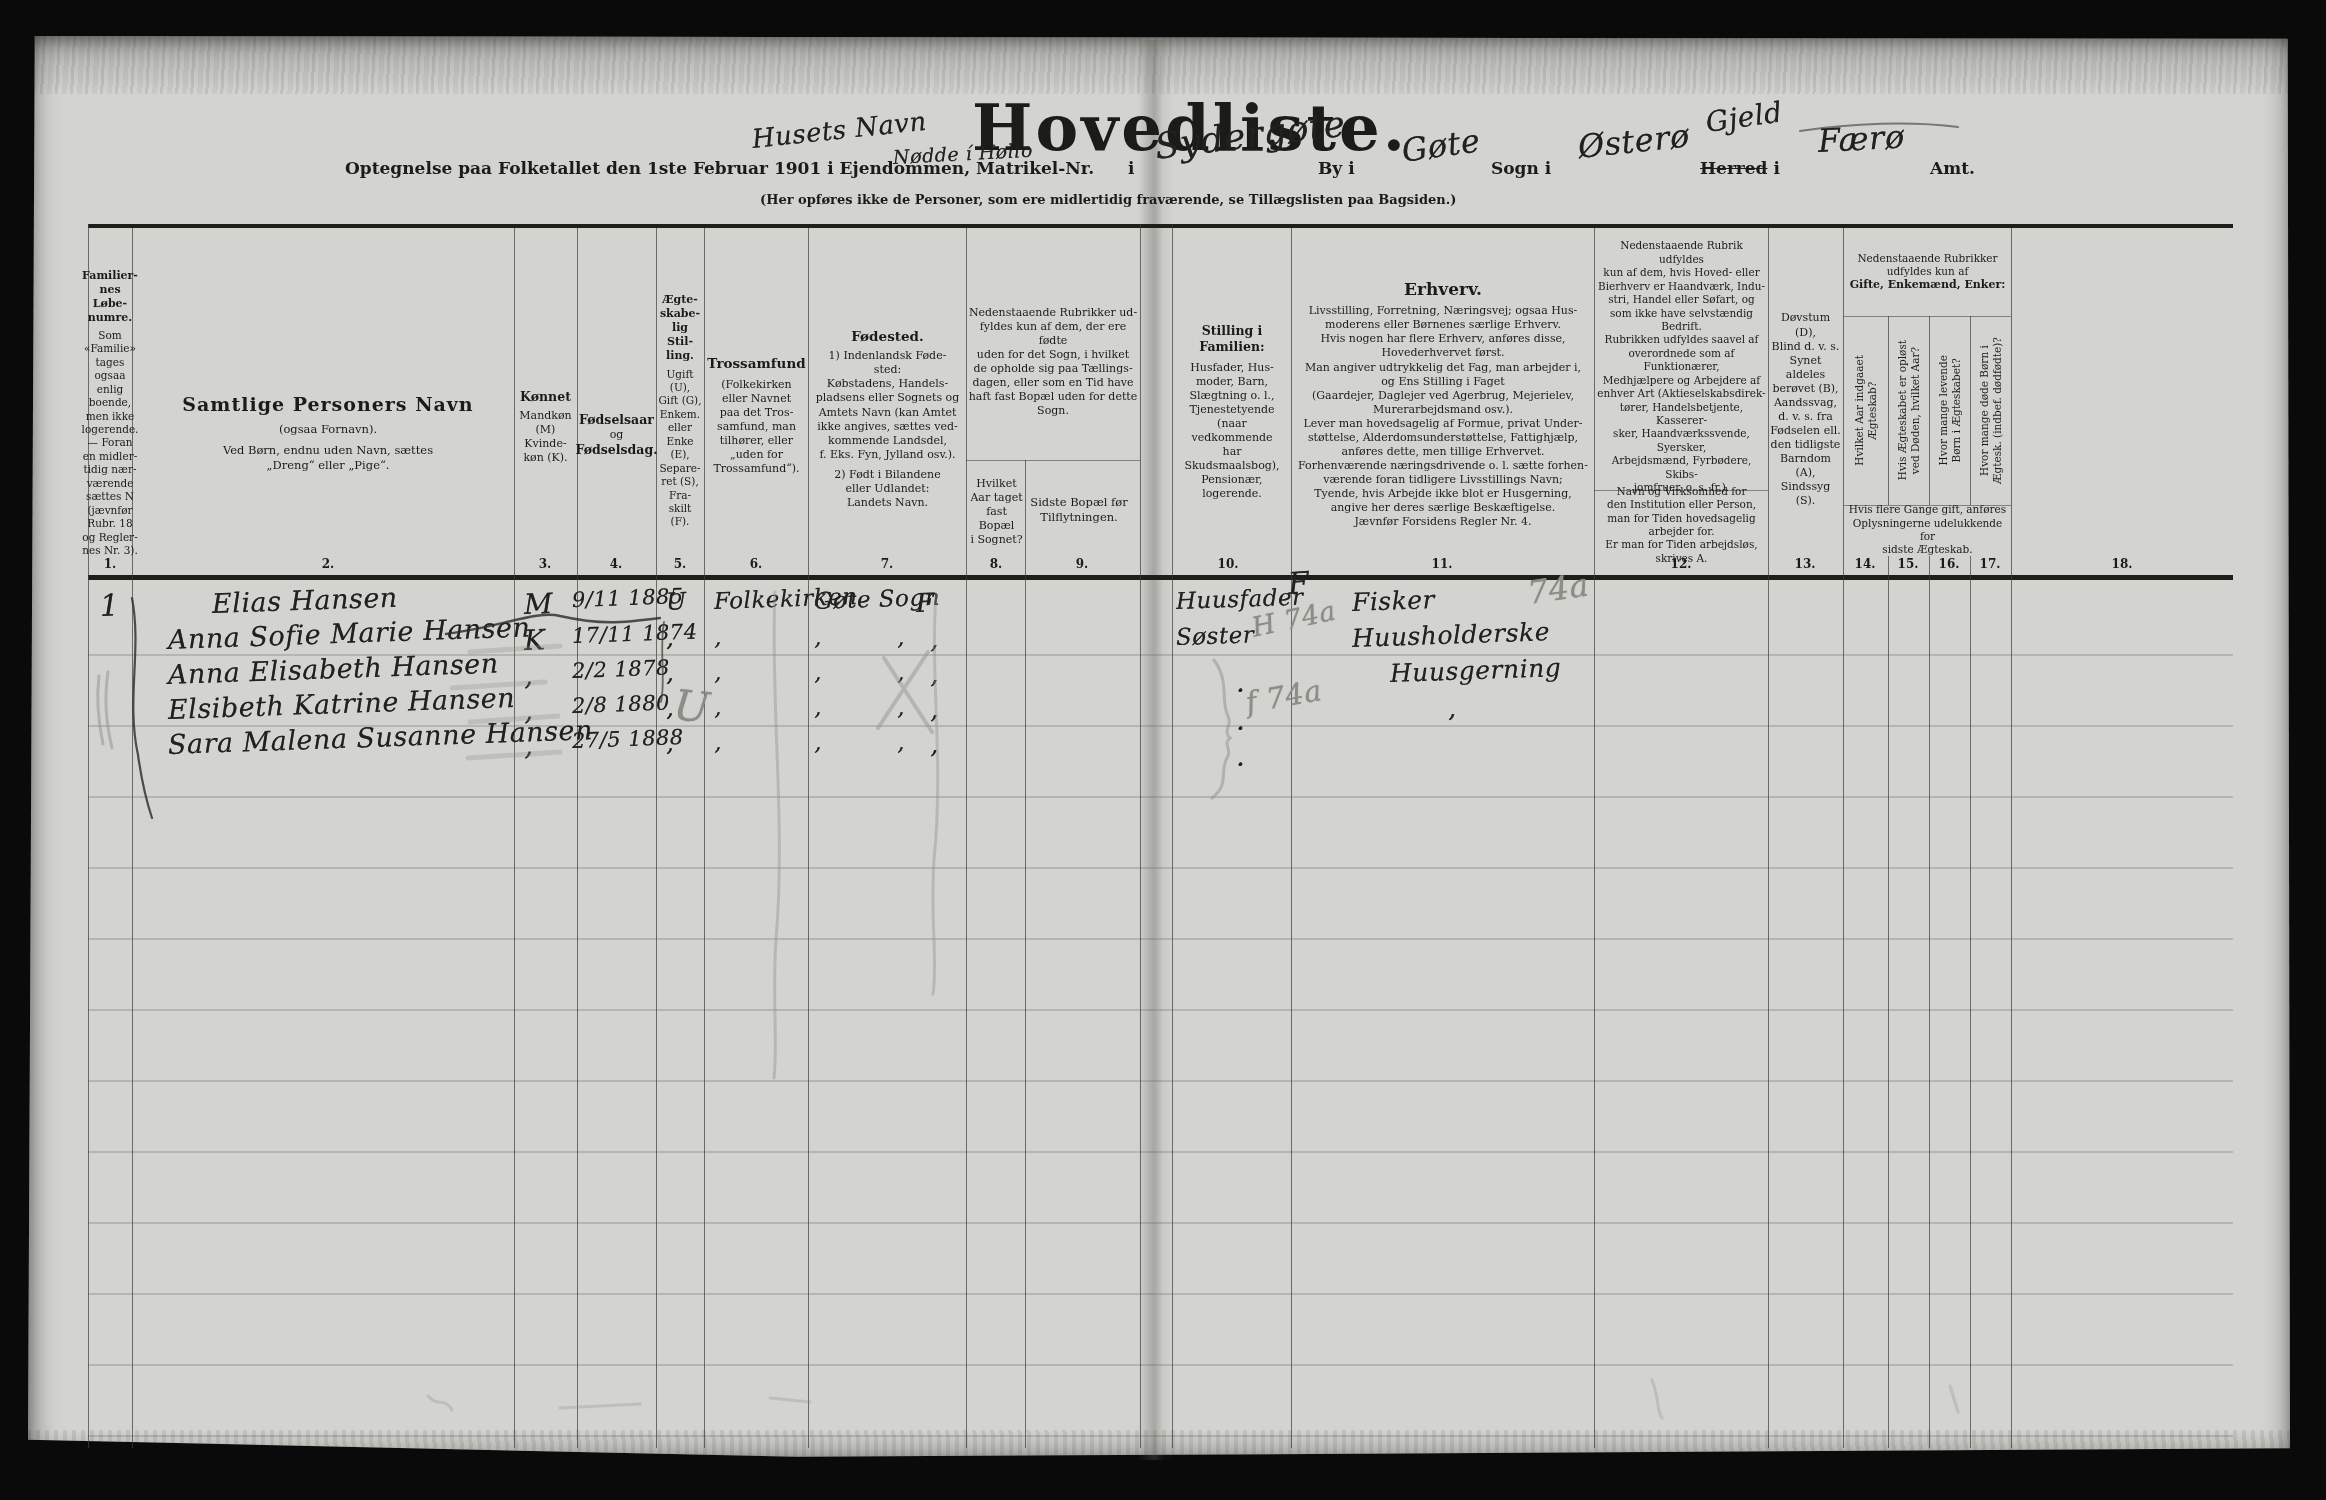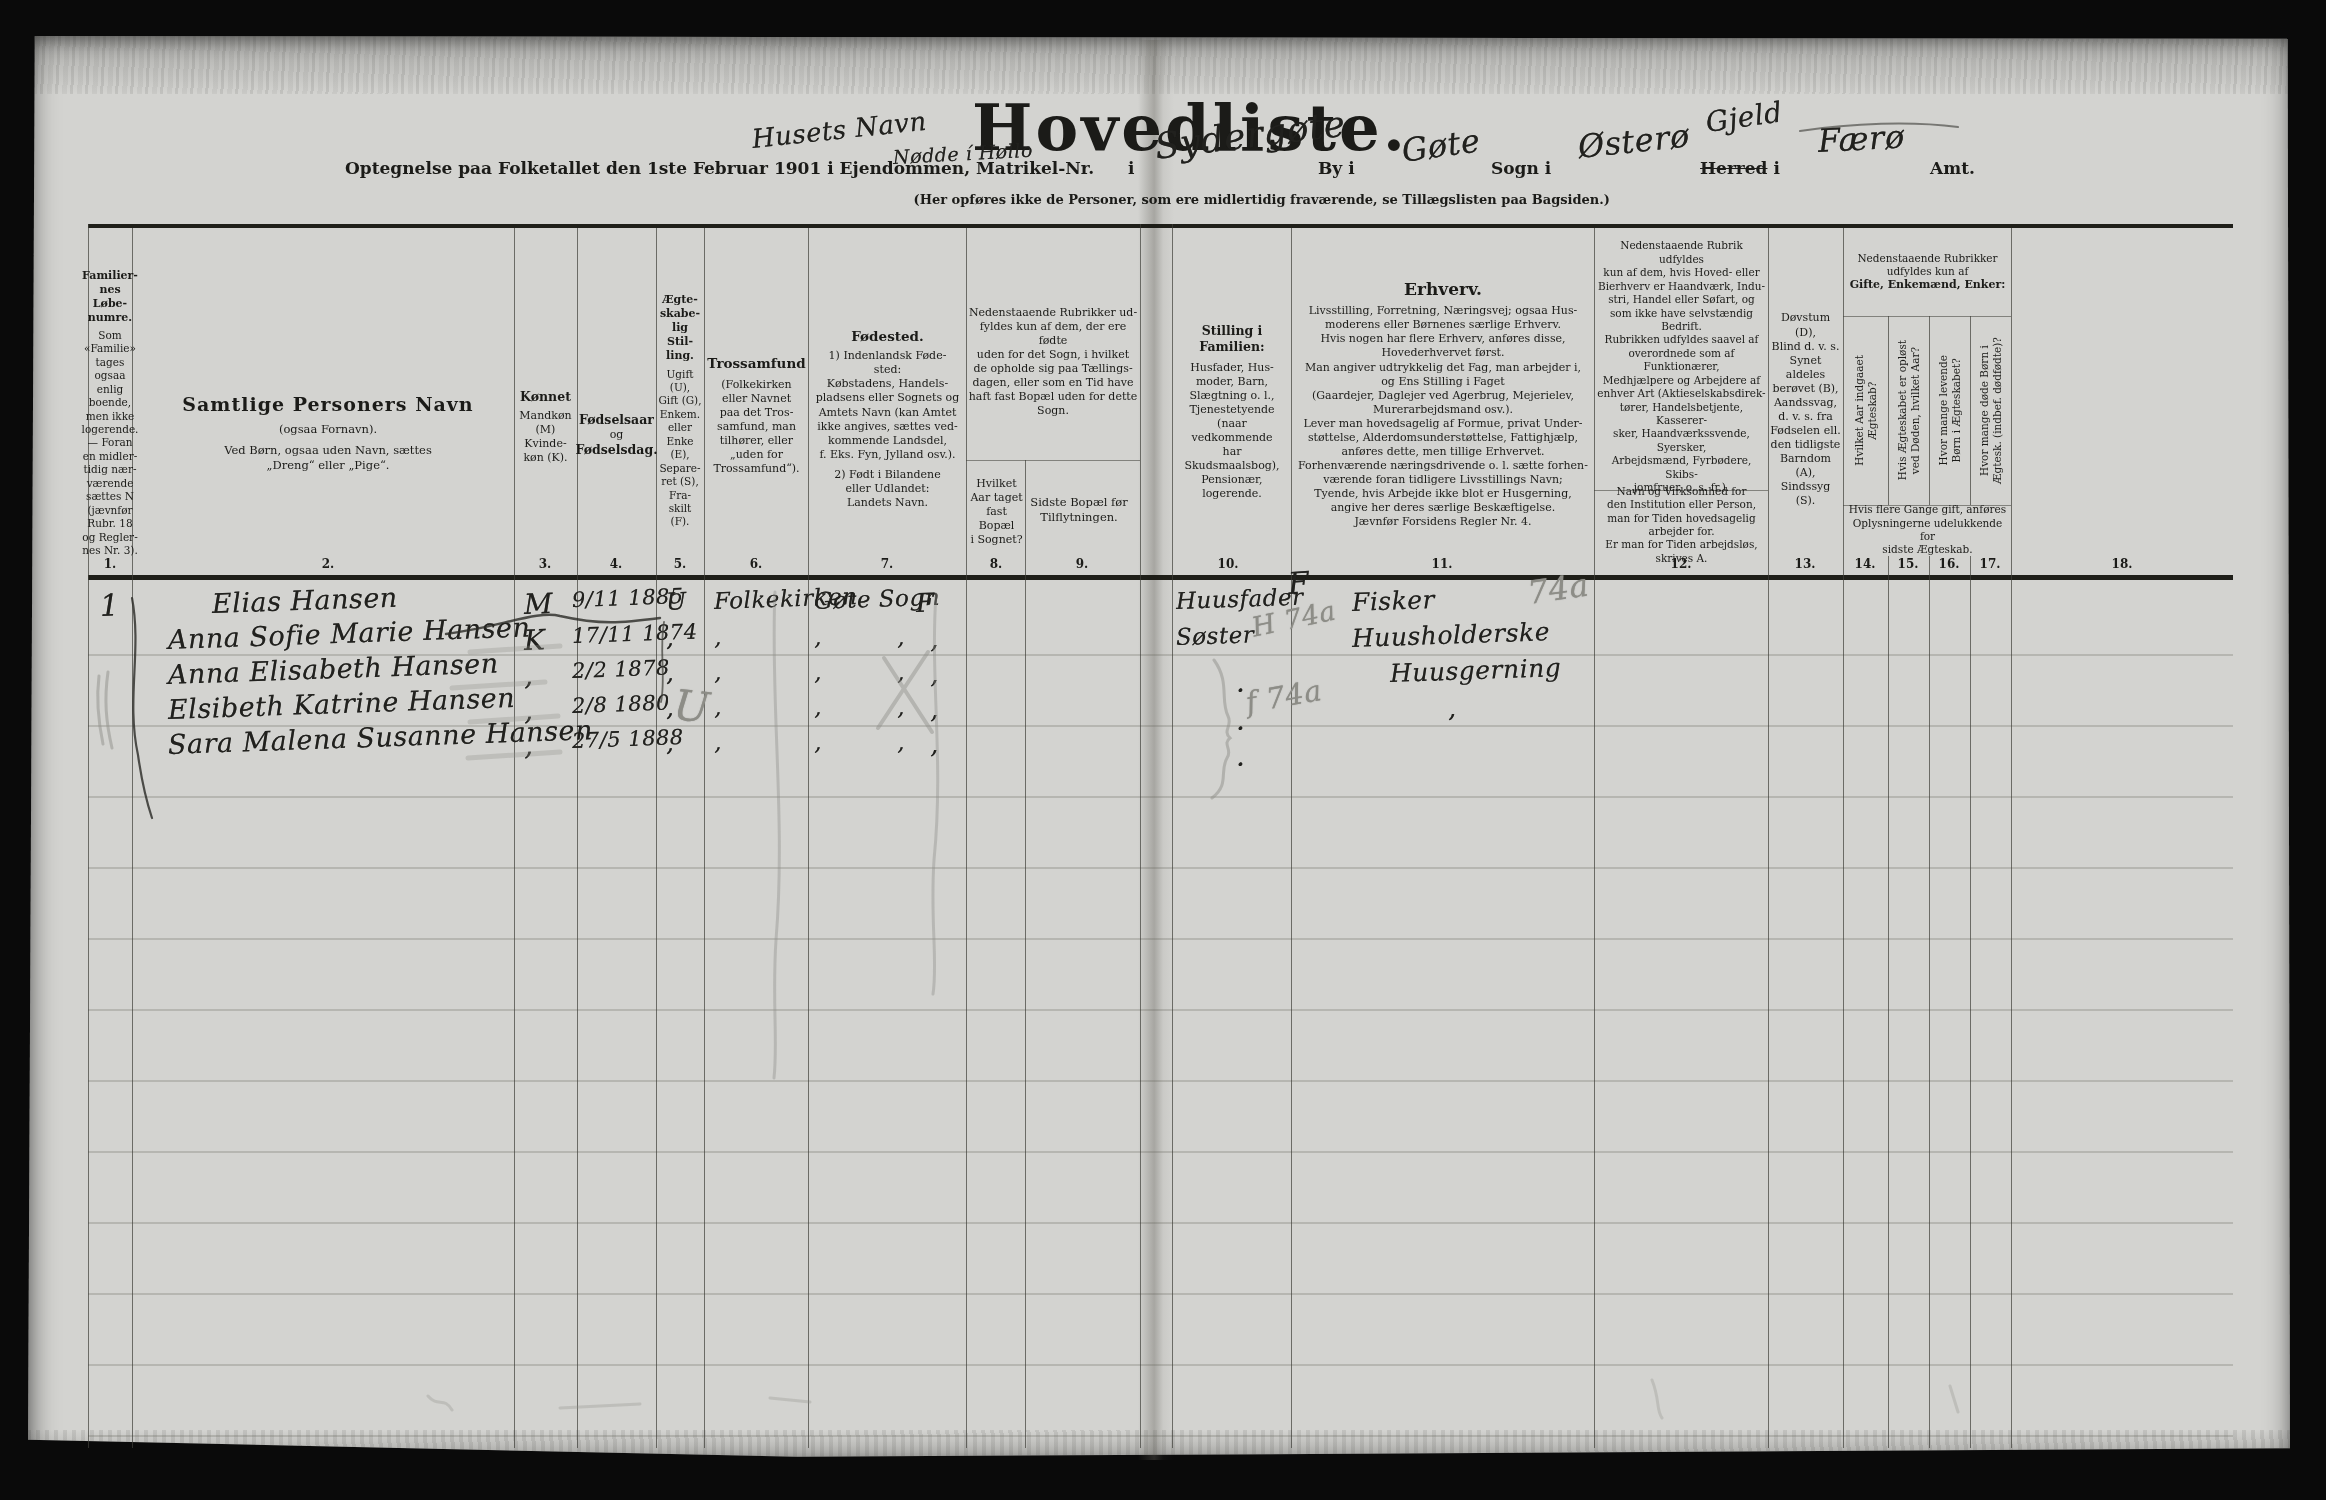--- a/index.html
+++ b/index.html
@@ -21,21 +21,21 @@
          background:repeating-linear-gradient(180deg,rgba(0,0,0,0) 0 38.8px,rgba(95,95,85,.55) 38.8px 39.8px);background-position:0 -14px;
          background-image:repeating-linear-gradient(180deg,rgba(0,0,0,0) 0 34.5px,rgba(95,95,85,.5) 34.5px 35.5px);background-position-y:3.5px;}
   .cell{position:absolute;display:flex;flex-direction:column;justify-content:center;align-items:center;text-align:center;line-height:1.28;white-space:pre-line;}
   .t10{font-size:10.5px;} .t11{font-size:11px;} .t115{font-size:11.5px;}
   .b12{font-size:12.5px;font-weight:700;} .b13{font-size:13.5px;font-weight:700;}
   .b17{font-size:17px;font-weight:700;} .b19{font-size:19px;font-weight:700;letter-spacing:1px;text-align:right;}
   .gap6{margin-top:6px;} .gap4{margin-top:4px;}
   .vtext{writing-mode:vertical-rl;transform:rotate(180deg);font-size:10.5px;line-height:1.2;text-align:center;}
   .bigtitle{position:absolute;left:820px;top:62px;width:740px;text-align:center;font-size:64px;font-weight:700;letter-spacing:3px;margin-top:28px;}
   .printed{position:absolute;top:158px;font-size:17px;font-weight:700;white-space:nowrap;}
-  .note{position:absolute;left:760px;top:192px;width:850px;text-align:right;font-size:13px;font-weight:700;}
+  .note{position:absolute;left:760px;top:192px;width:850px;text-align:left;font-size:13px;font-weight:700;}
   .strike{text-decoration:line-through;}
   .num{position:absolute;top:557px;font-size:12px;font-weight:700;transform:translateX(-50%);}
   .hw{position:absolute;font-style:italic;letter-spacing:.5px;white-space:nowrap;transform-origin:left center;}
   .ink{color:#21211e;text-shadow:0 0 .6px rgba(30,30,28,.6);}
   .pencil{color:#8d8d87;text-shadow:0 0 1px rgba(120,120,114,.7);}
   svg.strokes{position:absolute;left:0;top:0;pointer-events:none;}
 </style>
 </head>
 <body>
 
@@ -101,21 +101,21 @@
 værende
 sættes N
 (jævnfør
 Rubr. 18
 og Regler-
 nes Nr. 3).</span>
   </div>
   <div class="cell" style="left:148px;top:372px;width:360px;height:120px">
     <span class="b19">Samtlige Personers Navn</span>
     <span class="t115 gap6">(ogsaa Fornavn).</span>
-    <span class="t115 gap6">Ved Børn, ogsaa uden Navn, sættes
+    <span class="t115 gap6">Ved Børn, endnu uden Navn, sættes
 „Dreng“ eller „Pige“.</span>
   </div>
   <div class="cell" style="left:516px;top:372px;width:59px;height:110px">
     <span class="b12">Kønnet</span>
     <span class="t11 gap4">Mandkøn
 (M)
 Kvinde-
 køn (K).</span>
   </div>
   <div class="cell" style="left:579px;top:395px;width:75px;height:80px">

